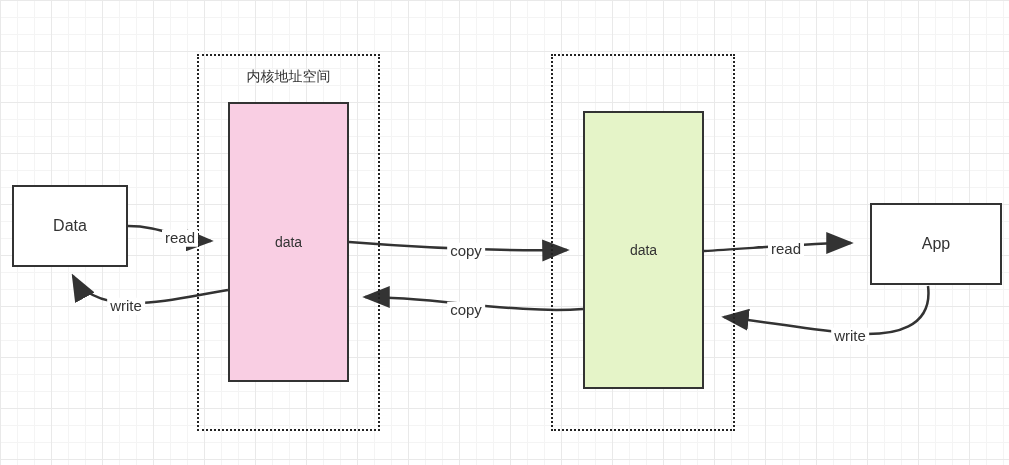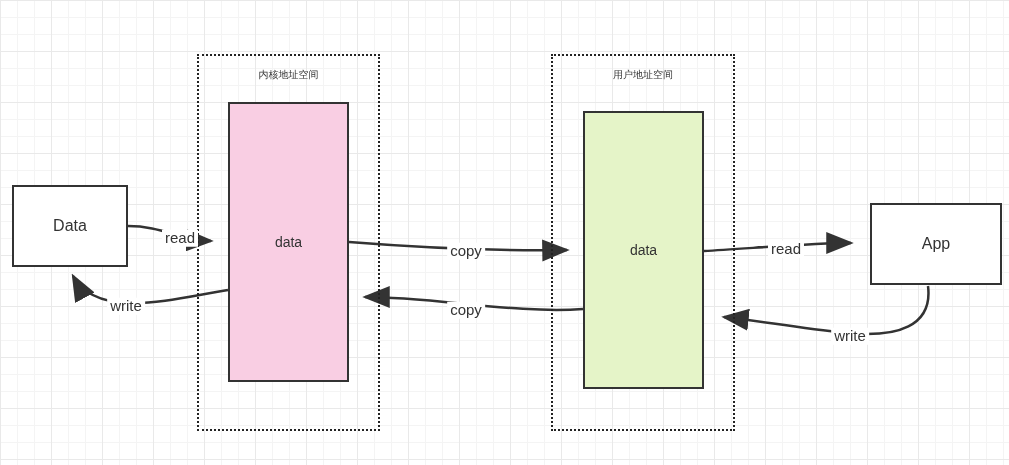--- a/index.html
+++ b/index.html
@@ -43,21 +43,21 @@
     box-sizing: border-box;
     border: 2px dotted #222222;
     background: transparent;
   }
   .container-title {
     position: absolute;
     top: 12px;
     left: 0;
     width: 100%;
     text-align: center;
-    font-size: 10px;
+    font-size: 14px;
     color: #333333;
   }
   .buffer {
     position: absolute;
     box-sizing: border-box;
     border: 2px solid #333333;
     display: flex;
     align-items: center;
     justify-content: center;
     font-size: 14px;
@@ -102,21 +102,20 @@
   </div>
 
   <div class="container-dotted" style="left:197px; top:54px; width:183px; height:377px;">
     <div class="container-title">内核地址空间</div>
     <div class="buffer buffer-kernel" style="left:29px; top:46px; width:121px; height:280px;">
       <span>data</span>
     </div>
   </div>
 
   <div class="container-dotted" style="left:551px; top:54px; width:184px; height:377px;">
-    <div class="container-title">用户地址空间</div>
     <div class="buffer buffer-user" style="left:30px; top:55px; width:121px; height:278px;">
       <span>data</span>
     </div>
   </div>
 
   <div class="node" style="left:870px; top:203px; width:132px; height:82px;">
     <span>App</span>
   </div>
 
   <div class="edge-label" style="left:180px; top:238px;">read</div>

